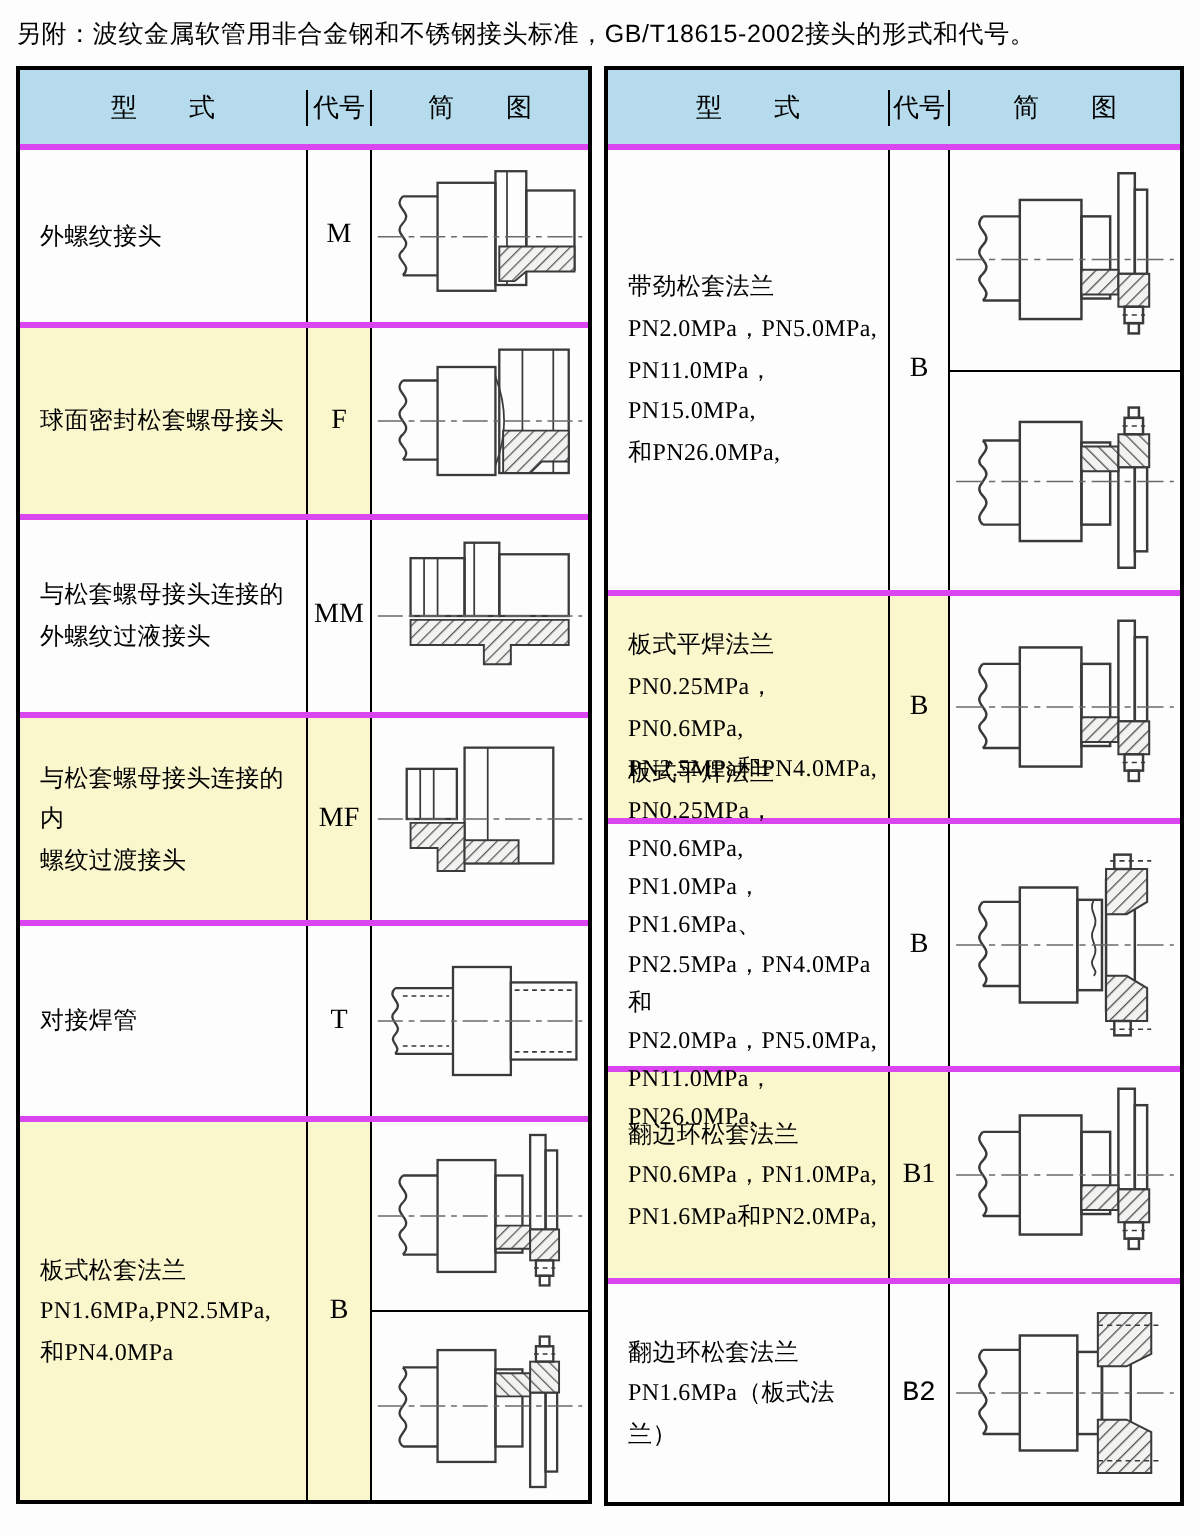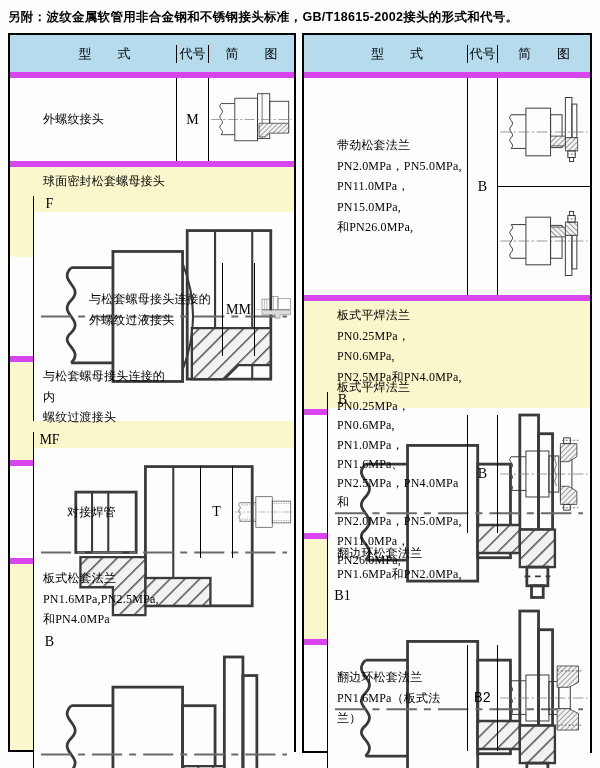--- a/index.html
+++ b/index.html
@@ -6,39 +6,39 @@
   body{
     width:600px;height:768px;
     background:#fdfdfd;
     font-family:"Liberation Serif","DejaVu Serif",serif;
     color:#000;
     overflow:hidden;
   }
   .page{position:relative;width:600px;height:768px;}
   .title{
     font-family:"Liberation Sans","DejaVu Sans",sans-serif;
-    font-weight:bold;
+    font-weight:normal;
     font-size:12.5px;
     letter-spacing:0.3px;
     padding:9px 8px 7px 8px;
     white-space:nowrap;
   }
   .tables{
     display:flex;
     margin:0 8px;
     gap:6px;
     align-items:flex-start;
   }
   .tbl{
     border:2px solid #000;
     background:#fdfdfd;
     box-sizing:border-box;
   }
-  .tr{display:flex;box-sizing:border-box;padding-left:23px;}
-  .tr + .tr{border-top:6px solid #d946ef;}
+  .tr{display:flex;box-sizing:border-box;}
+  .tr + .tr{border-top:3px solid #d946ef;}
   .th{
     background:var(--header-bg,#b5dbec);
     height:37px;
     align-items:center;
     font-size:13px;
   }
   .th .cell{justify-content:center;text-align:center;padding:0;}
   .cell{
     box-sizing:border-box;
     display:flex;
@@ -52,21 +52,21 @@
     padding:4px 4px 4px 10px;
     letter-spacing:0.2px;
   }
   .c-type.tight{line-height:1.6;}
   .c-code{
     align-items:center;
     text-align:center;
     font-size:14px;
   }
   .c-diag{flex:1;padding:0;justify-content:stretch;}
-  .hl{background:var(--hl-bg,#fbf7cd);flex-direction:column;}
+  .hl{background:var(--hl-bg,#fbf7cd);}
   .hl .c-diag{background:#fdfdfd;}
   .sub{
     flex:1;
     box-sizing:border-box;
     display:flex;align-items:center;justify-content:center;
   }
   .sub + .sub{border-top:1px solid #000;}
   .sub svg{width:100%;height:100%;max-height:100%;}
   .ln{fill:none;stroke:#3a3a3a;stroke-width:1.2;}
   .thin{fill:none;stroke:#3a3a3a;stroke-width:0.9;}
@@ -131,21 +131,21 @@
                 <path class="thin" d="M64 22 q9 23 0 46"></path>
                 <rect class="ln" x="66" y="8" width="36" height="64"></rect>
                 <line class="thin" x1="78" y1="8" x2="78" y2="72"></line>
                 <line class="thin" x1="94" y1="8" x2="94" y2="72"></line>
                 <path class="ht" d="M68 50 H102 V66 H88 L82 72 H68 Z"></path>
                 <path class="cl" d="M3 45 H109"></path>
               </svg>
             </div>
           </div>
         </div>
-        <div class="tr" style="height: 99px; margin-left: 46px;">
+        <div class="tr" style="height: 99px;">
           <div class="cell c-type" style="width: 143px;">
             <div>与松套螺母接头连接的</div>
             <div>外螺纹过液接头</div>
           </div>
           <div class="cell c-code" style="width: 32px;">MM</div>
           <div class="cell c-diag">
             <div class="sub">
               <svg viewBox="0 0 112 90" preserveAspectRatio="xMidYMid meet">
                 <rect class="ln" x="20" y="15" width="28" height="30"></rect>
                 <line class="thin" x1="27" y1="15" x2="27" y2="45"></line>
@@ -174,21 +174,21 @@
                 <rect class="ln" x="48" y="8" width="46" height="60"></rect>
                 <line class="thin" x1="60" y1="8" x2="60" y2="68"></line>
                 <path class="ht" d="M20 47 H48 V72 H34 V60 H20 Z"></path>
                 <rect class="ht" x="48" y="56" width="28" height="12"></rect>
                 <path class="cl" d="M3 45 H109"></path>
               </svg>
             </div>
           </div>
         </div>
         <div class="tr" style="height: 98px;">
-          <div class="cell c-type" style="width: 143px; margin-left: 24px;">
+          <div class="cell c-type" style="width: 143px;">
             <div>对接焊管</div>
           </div>
           <div class="cell c-code" style="width: 32px;">T</div>
           <div class="cell c-diag">
             <div class="sub">
               <svg viewBox="0 0 112 90" preserveAspectRatio="xMidYMid meet">
                 <path class="ln" d="M12 28 c-5 5 5 7 0 12 c-5 5 5 7 0 12 c-4 4 4 6 0 10"></path>
                 <line class="ln" x1="12" y1="28" x2="42" y2="28"></line>
                 <line class="ln" x1="12" y1="62" x2="42" y2="62"></line>
                 <line class="dsh" x1="16" y1="32" x2="40" y2="32"></line>
@@ -356,20 +356,21 @@
                 <rect class="ln" x="80" y="82" width="8" height="7"></rect>
                 <line class="dsh" x1="78" y1="86" x2="98" y2="86"></line>
                 <path class="cl" d="M3 45 H109"></path>
               </svg>
             </div>
           </div>
         </div>
         <div class="tr hl" style="height: 106px;">
           <div class="cell c-type" style="width: 140px;">
             <div>翻边环松套法兰</div>
+            <div>PN0.6MPa，PN1.0MPa,</div>
             <div>PN1.6MPa和PN2.0MPa,</div>
           </div>
           <div class="cell c-code" style="width: 30px;">B1</div>
           <div class="cell c-diag">
             <div class="sub">
               <svg viewBox="0 0 112 90" preserveAspectRatio="xMidYMid meet">
                 <path class="ln" d="M16 24 c-6 6 6 8 0 14 c-6 6 6 8 0 14 c-6 5 6 7 0 13"></path>
                 <line class="ln" x1="16" y1="24" x2="34" y2="24"></line>
                 <line class="ln" x1="16" y1="65" x2="34" y2="65"></line>
                 <rect class="ln" x="34" y="16" width="30" height="58"></rect>

